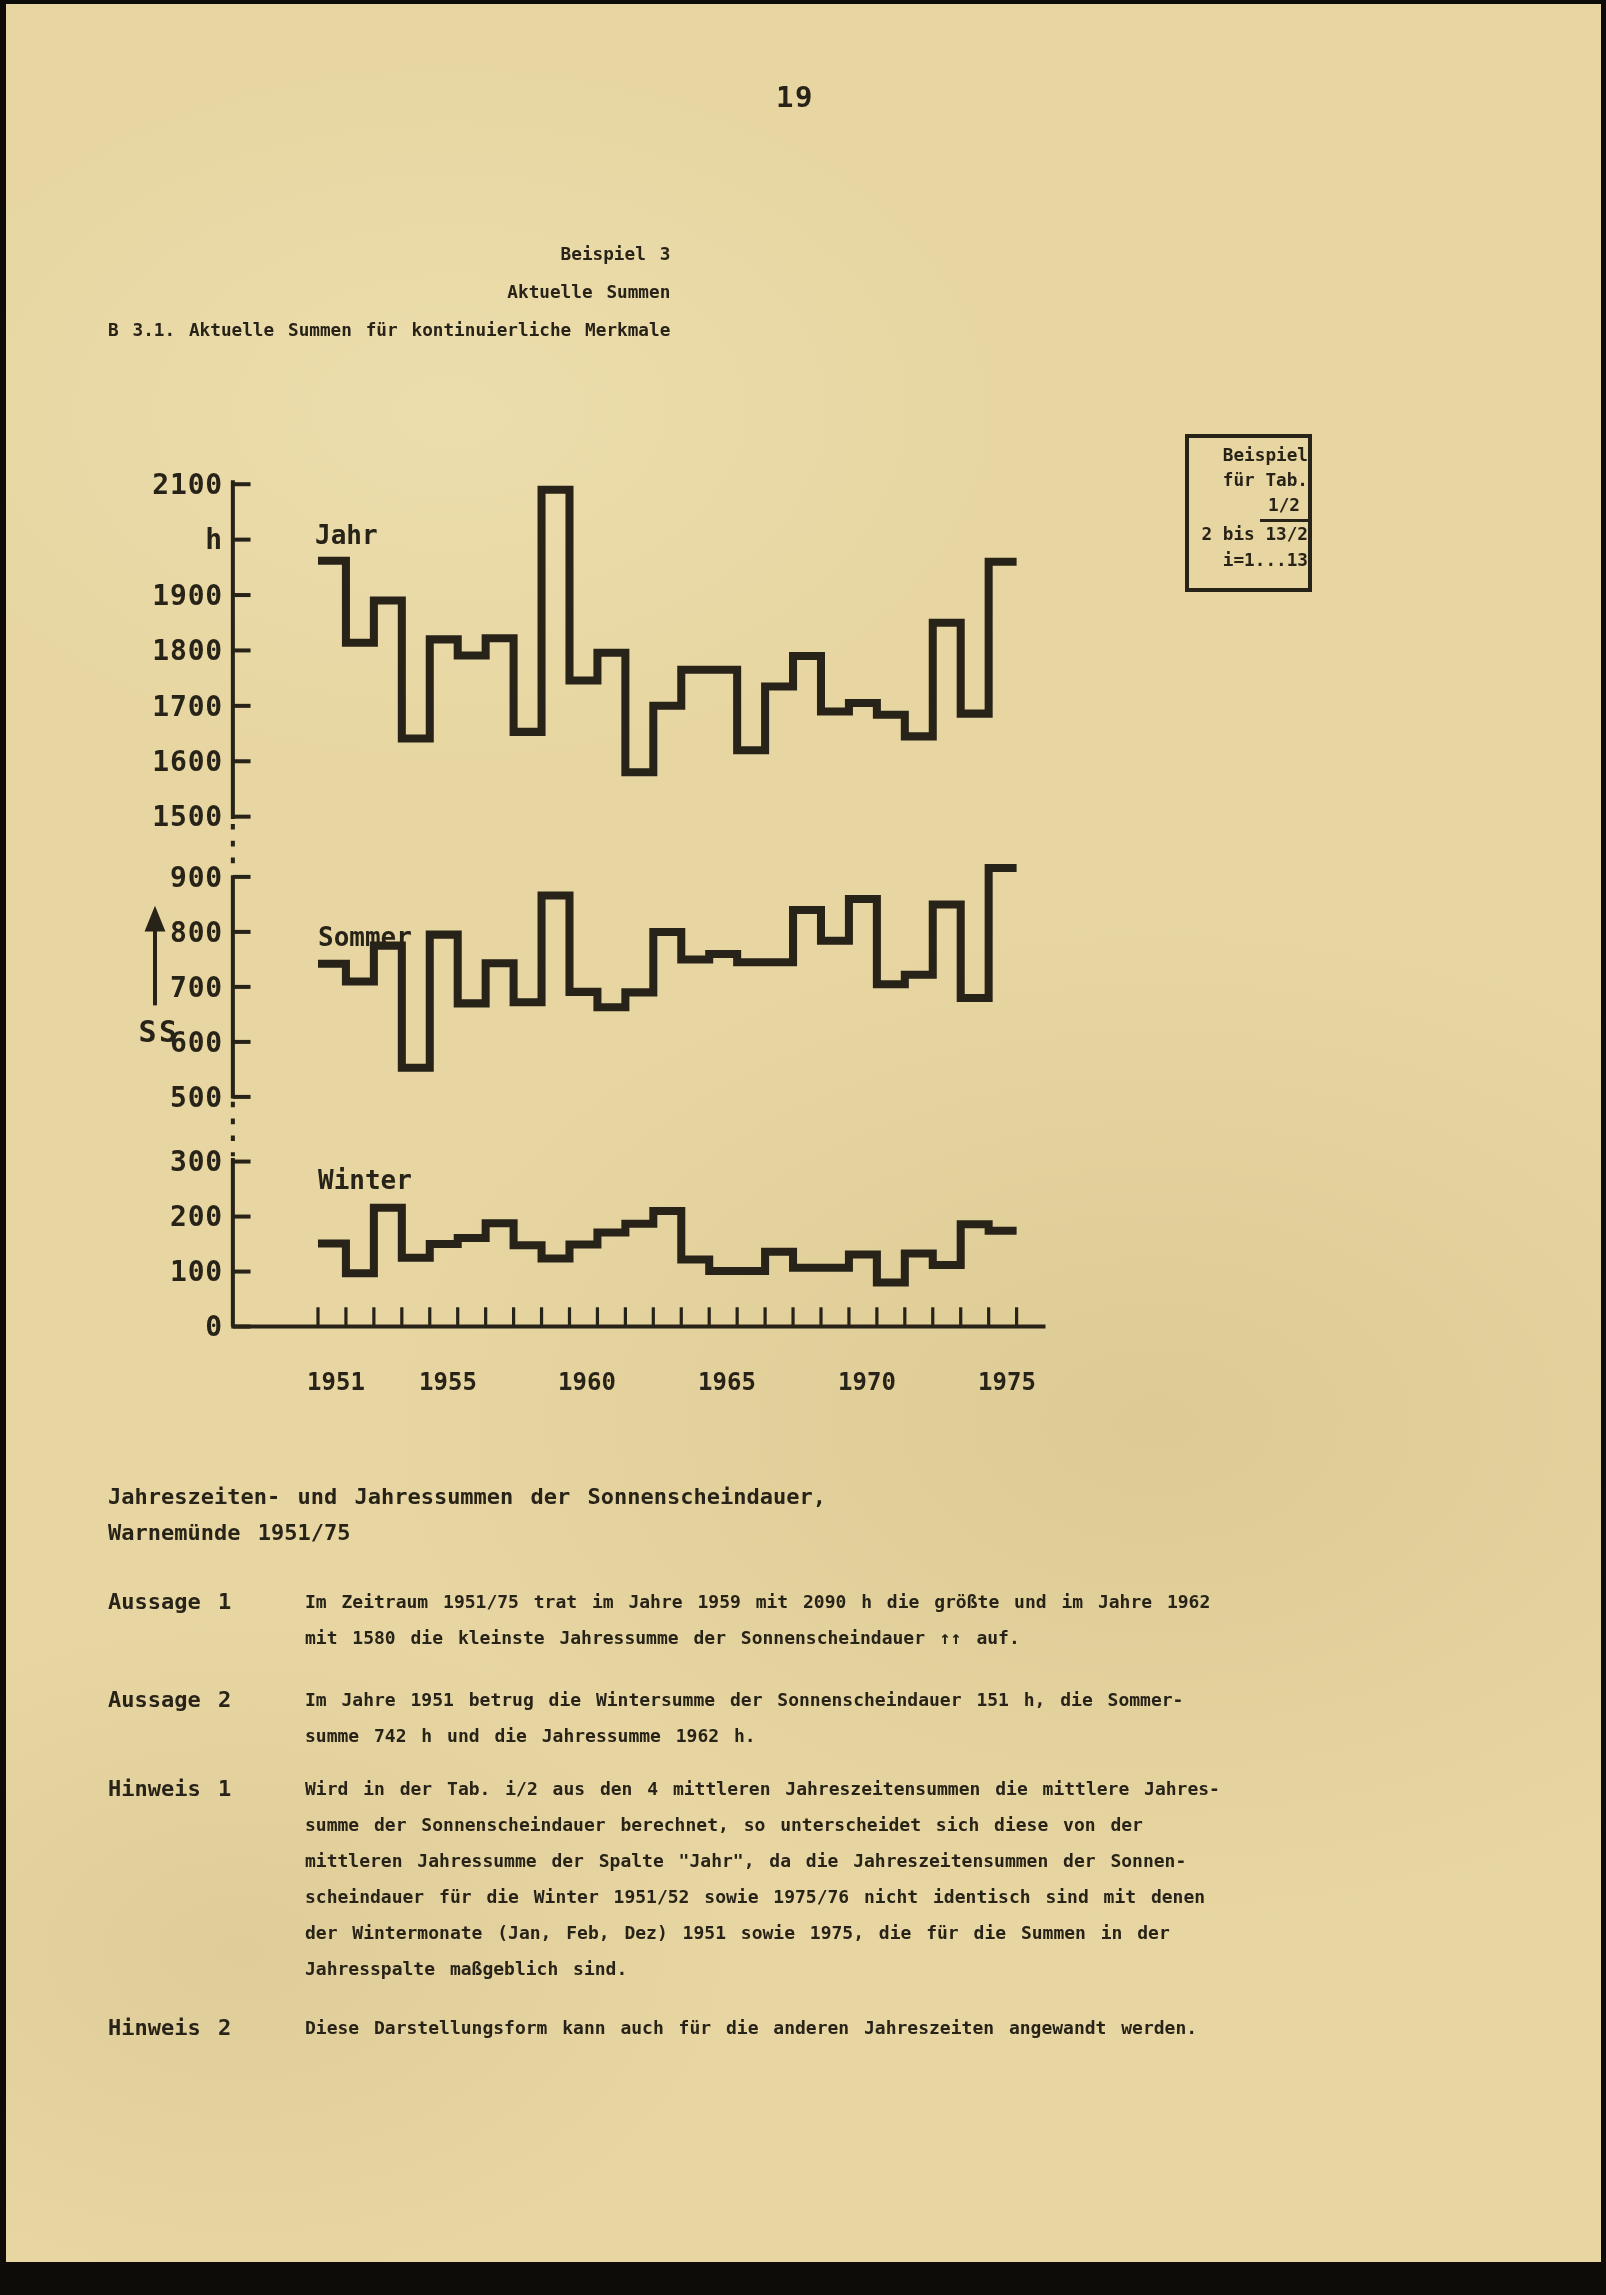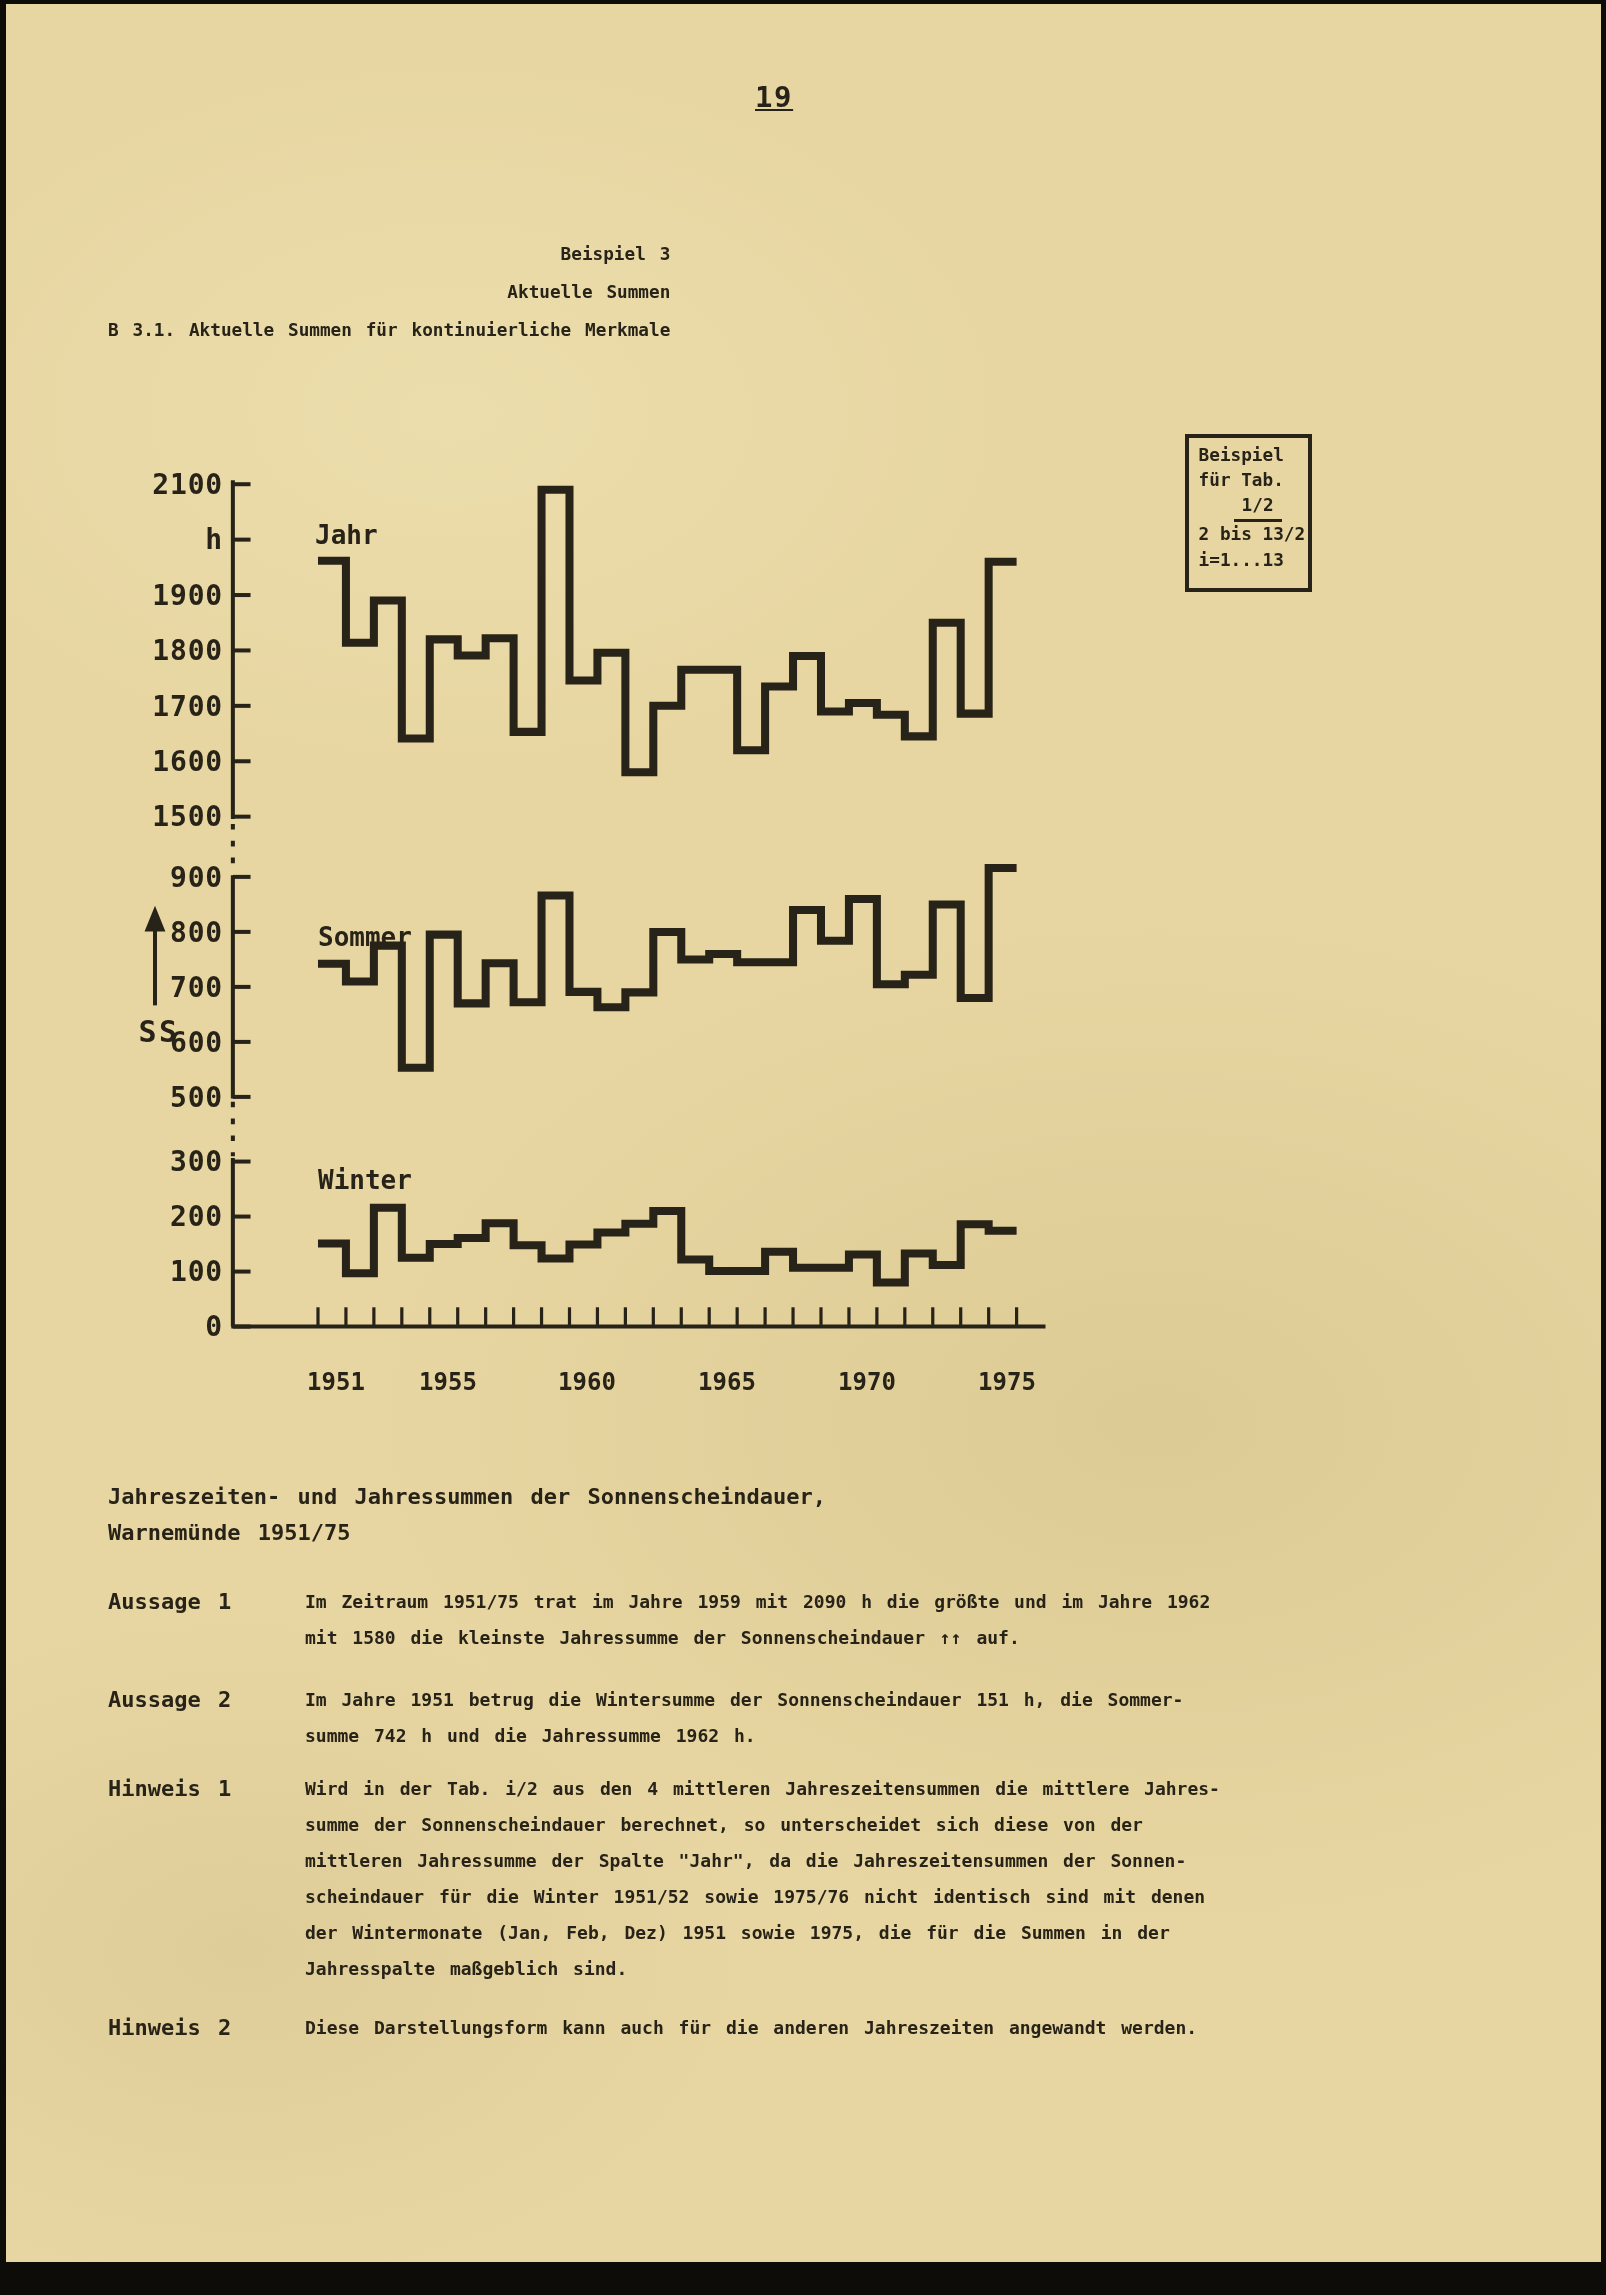--- a/index.html
+++ b/index.html
@@ -14,31 +14,31 @@
     font-family:"DejaVu Sans Mono", monospace;
     font-weight:700;
     color:#282318;
     overflow:hidden;
   }
   .edge{position:absolute;background:#0d0c09;}
   .edge-top{left:0;top:0;width:1606px;height:4px;}
   .edge-left{left:0;top:0;width:6.4px;height:2295px;}
   .edge-right{right:0;top:0;width:4.8px;height:2295px;}
   .edge-bottom{left:0;top:2262px;width:1606px;height:34px;}
-  .pagenum{position:absolute;left:755px;top:80px;width:80px;text-align:left;font-size:29px;letter-spacing:1.6px;text-decoration:underline;}
+  .pagenum{position:absolute;left:755px;top:80px;width:80px;text-align:center;font-size:29px;letter-spacing:1.6px;}
   .header{position:absolute;left:108px;top:235px;font-size:17.7px;line-height:38px;word-spacing:3.2px;white-space:nowrap;text-align:right;}
   .chart-svg{position:absolute;left:0;top:0;width:1606px;height:2295px;}
   .ytick{position:absolute;left:96px;width:127px;text-align:right;font-size:28px;line-height:29px;letter-spacing:0.8px;}
   .xtick{position:absolute;width:96px;margin-left:-48px;text-align:center;font-size:24px;top:1368px;}
   .serieslabel{position:absolute;font-size:26px;white-space:nowrap;}
   .ss-label{position:absolute;left:119px;top:1014px;width:80px;text-align:center;font-size:30px;letter-spacing:2.4px;}
   .exbox{
     position:absolute;left:1185px;top:434px;width:127px;height:158px;
     border:4px solid #282318;box-sizing:border-box;
-    padding:4.8px 0 0 9.6px;font-size:17.7px;line-height:25px;white-space:nowrap;
+    padding:4.8px 0 0 9.6px;font-size:17.7px;line-height:25px;white-space:nowrap;text-align:right;
   }
   .fractop{display:inline-block;margin-left:35px;padding:0 8px 0.8px 8px;border-bottom:3.2px solid #282318;}
   .exlast{margin-top:1.6px;}
   .caption{position:absolute;left:108px;top:1479px;font-size:22px;line-height:36px;word-spacing:4px;white-space:nowrap;}
   .note-row{position:absolute;left:0;top:0;width:1606px;}
   .note-label{position:absolute;left:108px;top:0;font-size:22px;line-height:36px;word-spacing:4px;white-space:nowrap;}
   .note-lines{position:absolute;left:305px;top:0;font-size:18px;line-height:36px;word-spacing:4px;white-space:nowrap;}
 </style>
 </head>
 <body>

